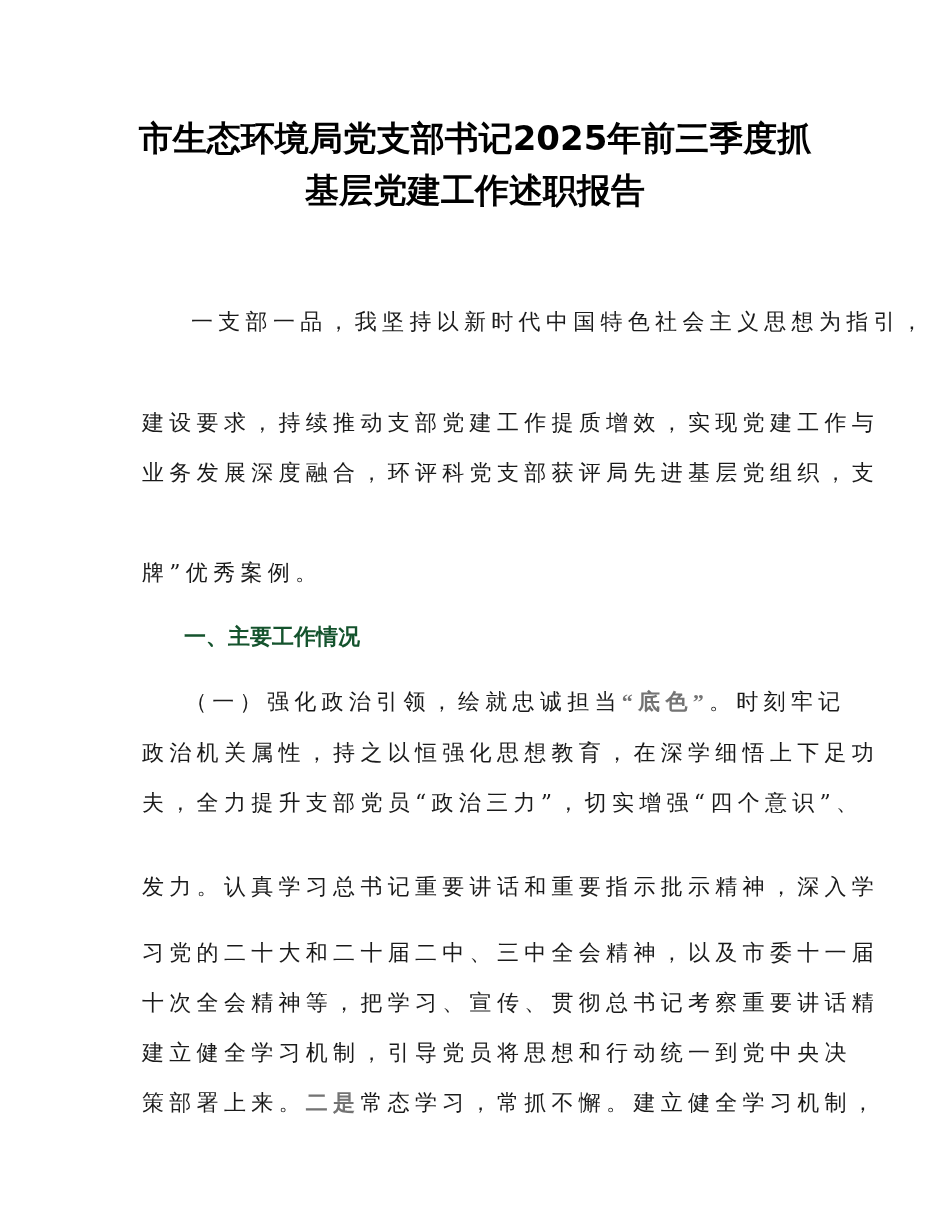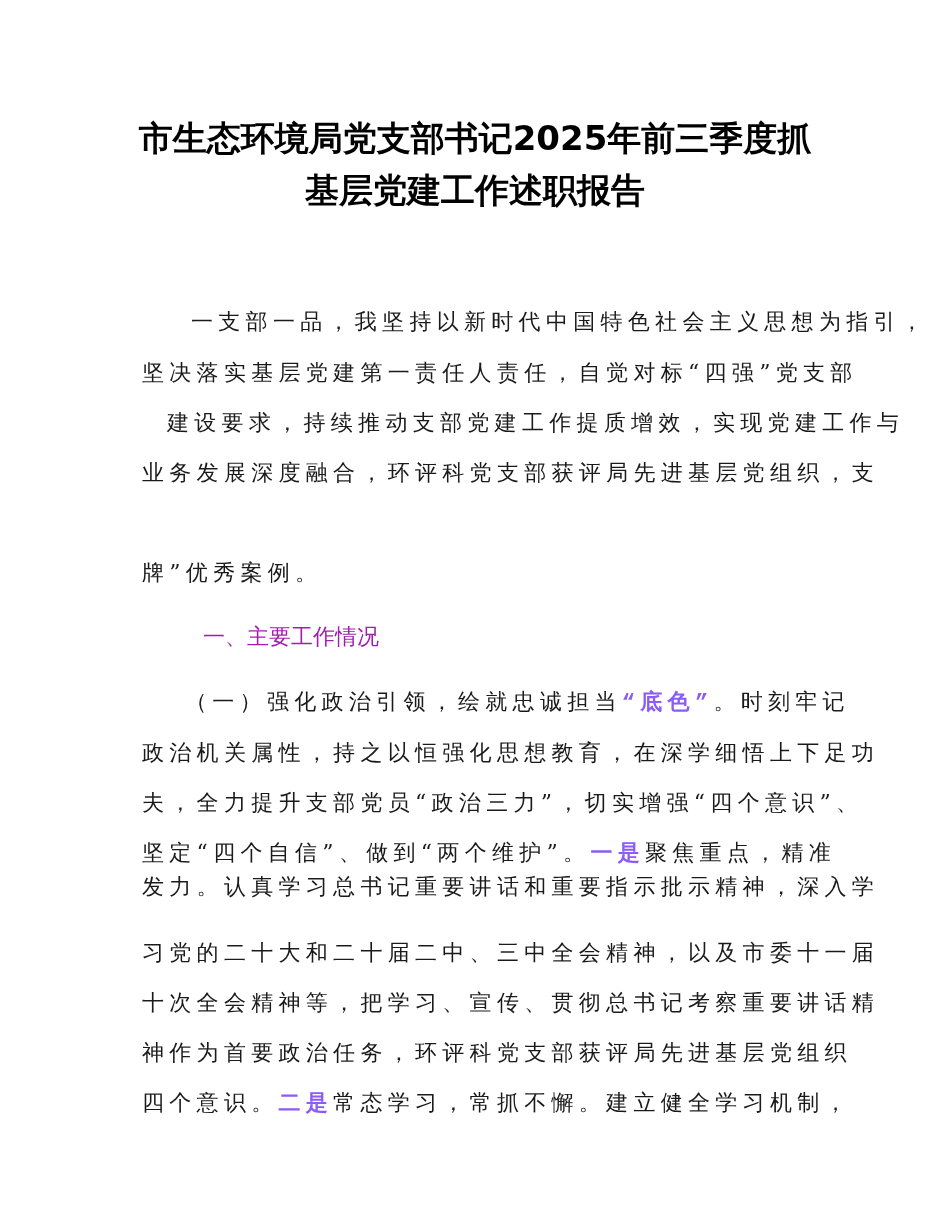--- a/index.html
+++ b/index.html
@@ -42,59 +42,55 @@
       left: 142px;
       font-size: 22px;
       line-height: 30px;
       white-space: nowrap;
       color: #1a1a1a;
       letter-spacing: 5.3px;
     }
     .line.indent { left: 191px; }
     .heading {
       position: absolute;
-      left: 203px;
+      left: 184px;
       font-family: "DejaVu Sans", "Liberation Sans", sans-serif;
-      font-weight: normal;
+      font-weight: bold;
       font-size: 22px;
       line-height: 30px;
-      color: #a21caf;
+      color: #14532d;
       white-space: nowrap;
     }
     b.em {
-      font-family: Liberation Mono, monospace;
+      font-family: Liberation Serif, serif;
       font-weight: bold;
-      color: #8b5cf6;
+      color: #737373;
     }
   </style>
 </head>
 <body>
 
 <div class="page">
 
   <div class="title l1">市生态环境局党支部书记2025年前三季度抓</div>
   <div class="title l2">基层党建工作述职报告</div>
 
   <div class="line indent" style="top:307px;">一支部一品，我坚持以新时代中国特色社会主义思想为指引，</div>
-  <div class="line" style="top:358px;">坚决落实基层党建第一责任人责任，自觉对标“四强”党支部</div>
-  <div class="line" style="top:408px;margin-left:25px;">建设要求，持续推动支部党建工作提质增效，实现党建工作与</div>
+  <div class="line" style="top:408px;">建设要求，持续推动支部党建工作提质增效，实现党建工作与</div>
   <div class="line" style="top:458px;">业务发展深度融合，环评科党支部获评局先进基层党组织，支</div>
   <div class="line" style="top:558px;">牌”优秀案例。</div>
 
   <div class="heading" style="top:622px;">一、主要工作情况</div>
 
   <div class="line indent" style="top:687px; left:185px;">
     <span>（一）强化政治引领，绘就忠诚担当</span><b class="em">“底色”</b><span>。时刻牢记</span>
   </div>
   <div class="line" style="top:738px;text-align:center;">政治机关属性，持之以恒强化思想教育，在深学细悟上下足功</div>
   <div class="line" style="top:788px;">夫，全力提升支部党员“政治三力”，切实增强“四个意识”、</div>
-  <div class="line" style="top:838px;">
-    <span>坚定“四个自信”、做到“两个维护”。</span><b class="em">一是</b><span>聚焦重点，精准</span>
-  </div>
   <div class="line" style="top:872px;">发力。认真学习总书记重要讲话和重要指示批示精神，深入学</div>
   <div class="line" style="top:938px;">习党的二十大和二十届二中、三中全会精神，以及市委十一届</div>
   <div class="line" style="top:988px;">十次全会精神等，把学习、宣传、贯彻总书记考察重要讲话精</div>
-  <div class="line" style="top:1038px;">神作为首要政治任务，环评科党支部获评局先进基层党组织</div>
+  <div class="line" style="top:1038px;">建立健全学习机制，引导党员将思想和行动统一到党中央决</div>
   <div class="line" style="top:1088px;">
-    <span>四个意识。</span><b class="em">二是</b><span>常态学习，常抓不懈。建立健全学习机制，</span>
+    <span>策部署上来。</span><b class="em">二是</b><span>常态学习，常抓不懈。建立健全学习机制，</span>
   </div>
 
 </div>
 
 </body></html>

